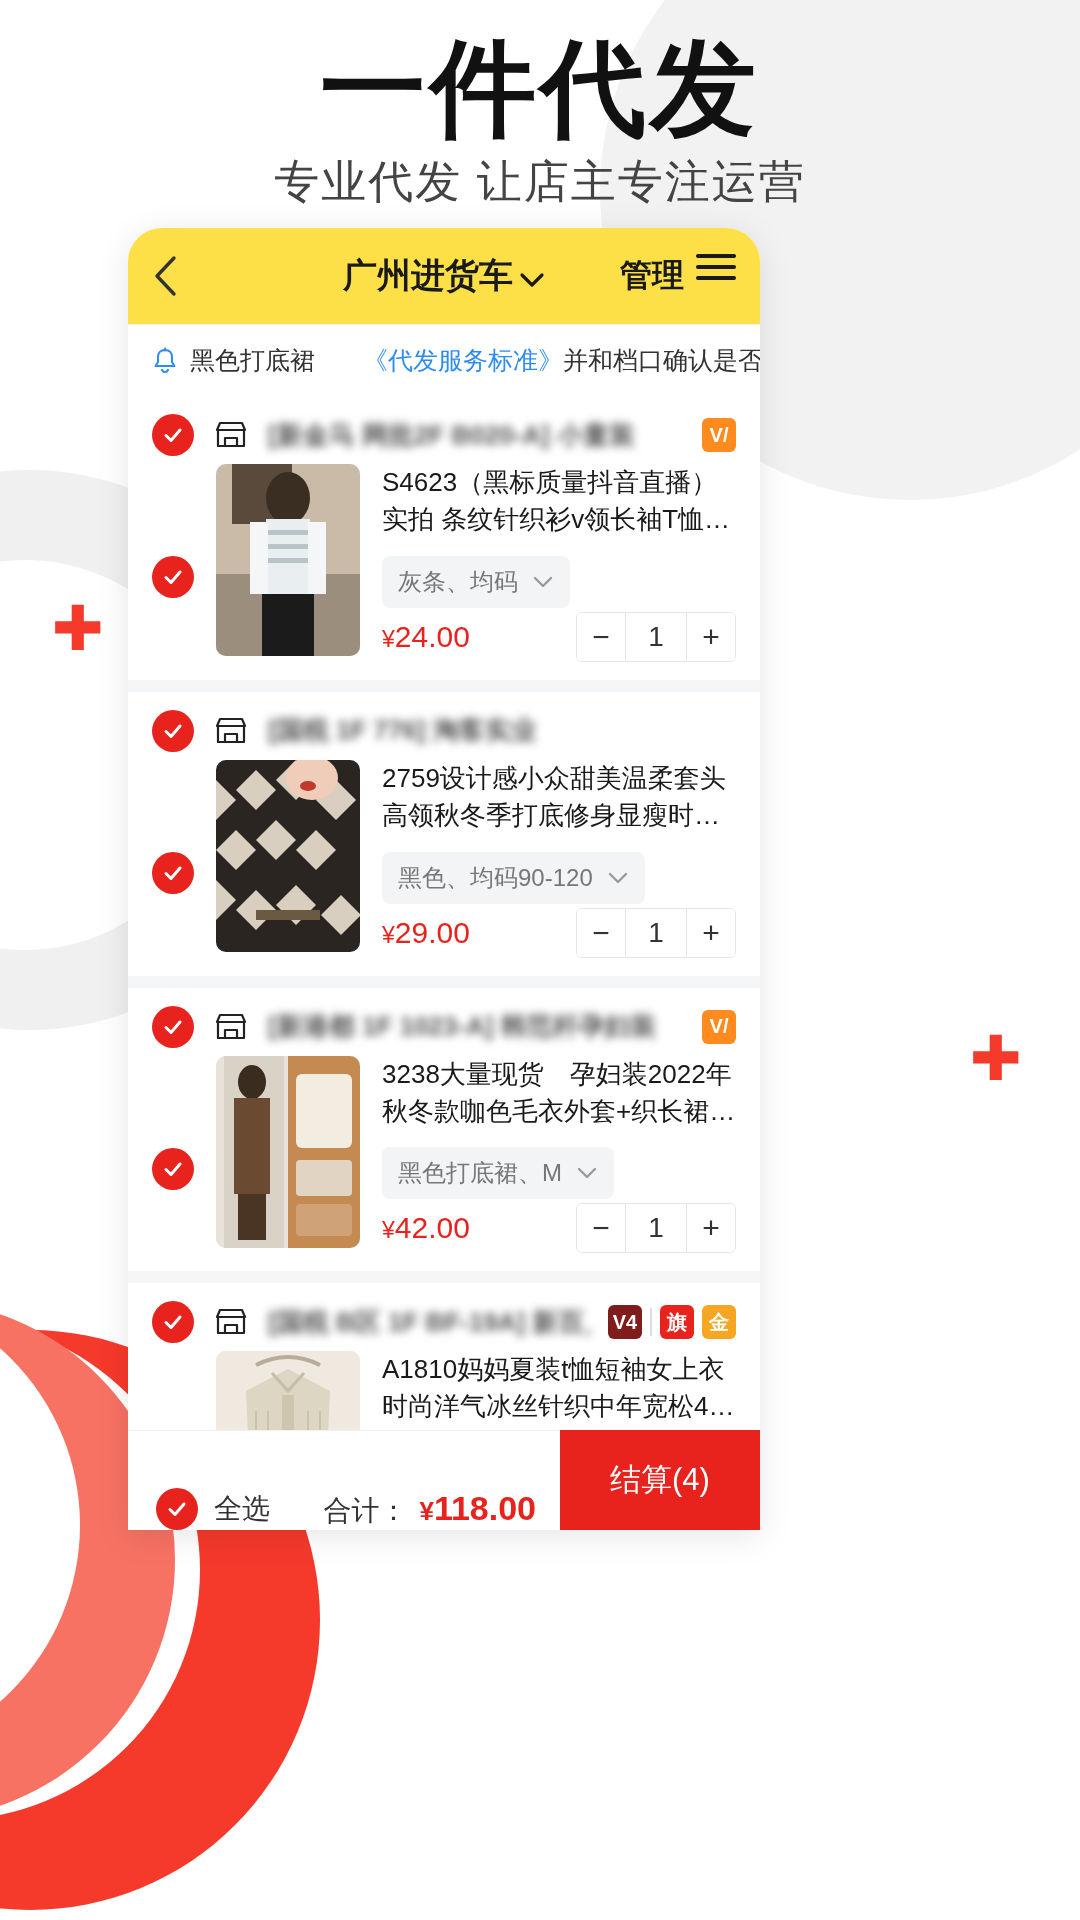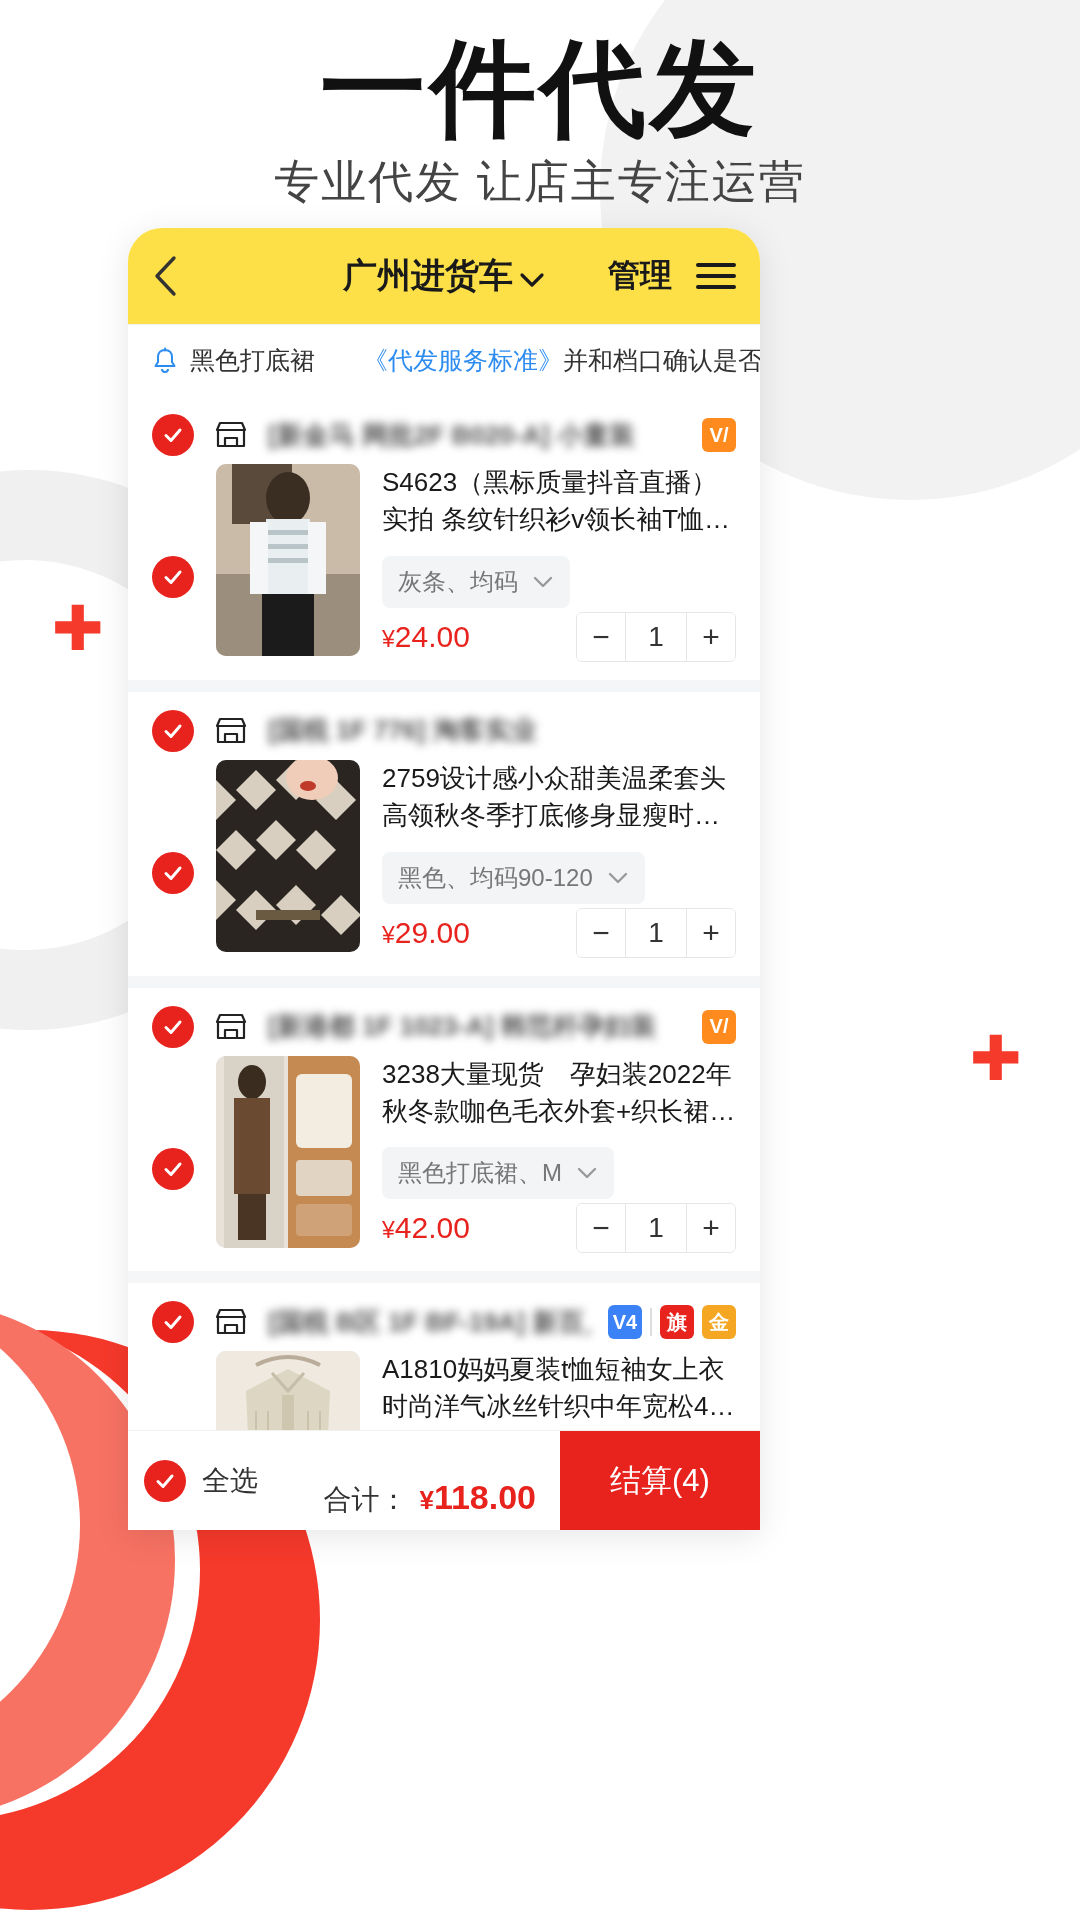--- a/index.html
+++ b/index.html
@@ -86,21 +86,21 @@
   .nav-back { width:42px; font-size:36px; color:#333; line-height:1; }
   .nav-back svg { display:block; }
   .nav-title {
     position:absolute; left:0; right:0; text-align:center;
     font-size:34px; font-weight:bold; color:#1a1a1a;
     display:flex; align-items:center; justify-content:center; gap:6px;
     pointer-events:none;
   }
   .nav-title .chev { display:inline-block; }
   .nav-right {
-    margin-left:auto; display:flex; align-items:center; gap:24px;
+    margin-left:auto; display:flex; align-items:flex-start; gap:12px;
   }
   .nav-manage { font-size:32px; color:#1a1a1a; font-weight:bold; }
   .hamburger { display:flex; flex-direction:column; gap:7px; width:40px; }
   .hamburger i { display:block; height:4px; background:#1a1a1a; border-radius:2px; }
 
   
   .notice {
     height:72px; display:flex; align-items:center; gap:12px;
     padding:0 24px; background:#ffffff;
     font-size:25px; color:#333;
@@ -132,21 +132,21 @@
     filter:blur(4.5px); white-space:nowrap; overflow:hidden;
     flex:1 1 auto;
   }
   .badges { display:flex; align-items:center; gap:8px; flex:0 0 auto; }
   .badge {
     width:34px; height:34px; border-radius:6px;
     display:flex; align-items:center; justify-content:center;
     font-size:20px; font-weight:bold; color:#fff;
   }
   .badge.orange { background:#ff8a1e; }
-  .badge.red    { background:#3b82f6; }
+  .badge.red    { background:#7f1d1d; }
   .badge.redlt  { background:#e8231d; }
   .badge.gold   { background:#f5a623; }
   .badge-sep { width:2px; height:28px; background:#ddd; }
 
   .prod-row { display:flex; padding:0 24px; gap:22px; align-items:flex-start; }
   .prod-check { padding-top:92px; }
   .thumb {
     width:144px; height:192px; border-radius:10px; flex:0 0 144px;
     overflow:hidden; position:relative; background:#ddd;
   }
@@ -173,21 +173,21 @@
   .stepper { display:flex; align-items:center; border:1px solid #e6e6e6; border-radius:6px; overflow:hidden; }
   .stepper > div {
     height:48px; display:flex; align-items:center; justify-content:center;
     font-size:30px; color:#333; background:#fff;
   }
   .stepper .minus, .stepper .plus { width:48px; }
   .stepper .qty { width:62px; border-left:1px solid #e6e6e6; border-right:1px solid #e6e6e6; font-size:28px; }
   .bottombar {
     position:absolute; left:0; right:0; bottom:0;
     height:100px; background:#ffffff;
-    display:flex; align-items:center; padding-left:16px;
+    display:flex; align-items:flex-end; padding-left:28px;
     border-top:1px solid #f1f1f1;
   }
   .selall { display:flex; align-items:center; gap:16px; font-size:28px; color:#333; }
   .total {
     margin-left:auto; margin-right:24px;
     font-size:28px; color:#333; display:flex; align-items:baseline; gap:12px;
   }
   .total .amt { color:#e8231d; font-size:34px; font-weight:bold;margin-top:36px; }
   .total .amt .yen { font-size:26px; }
   .checkout {

